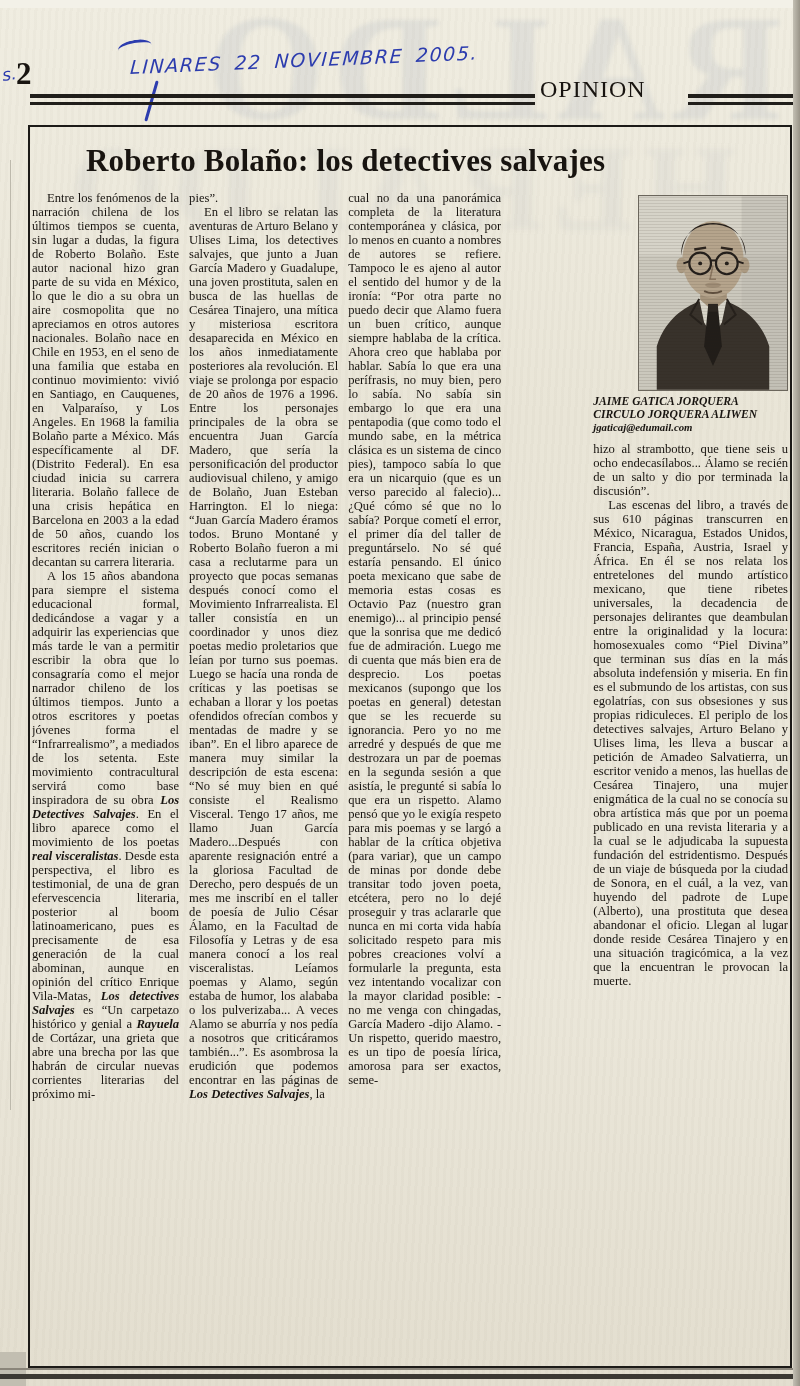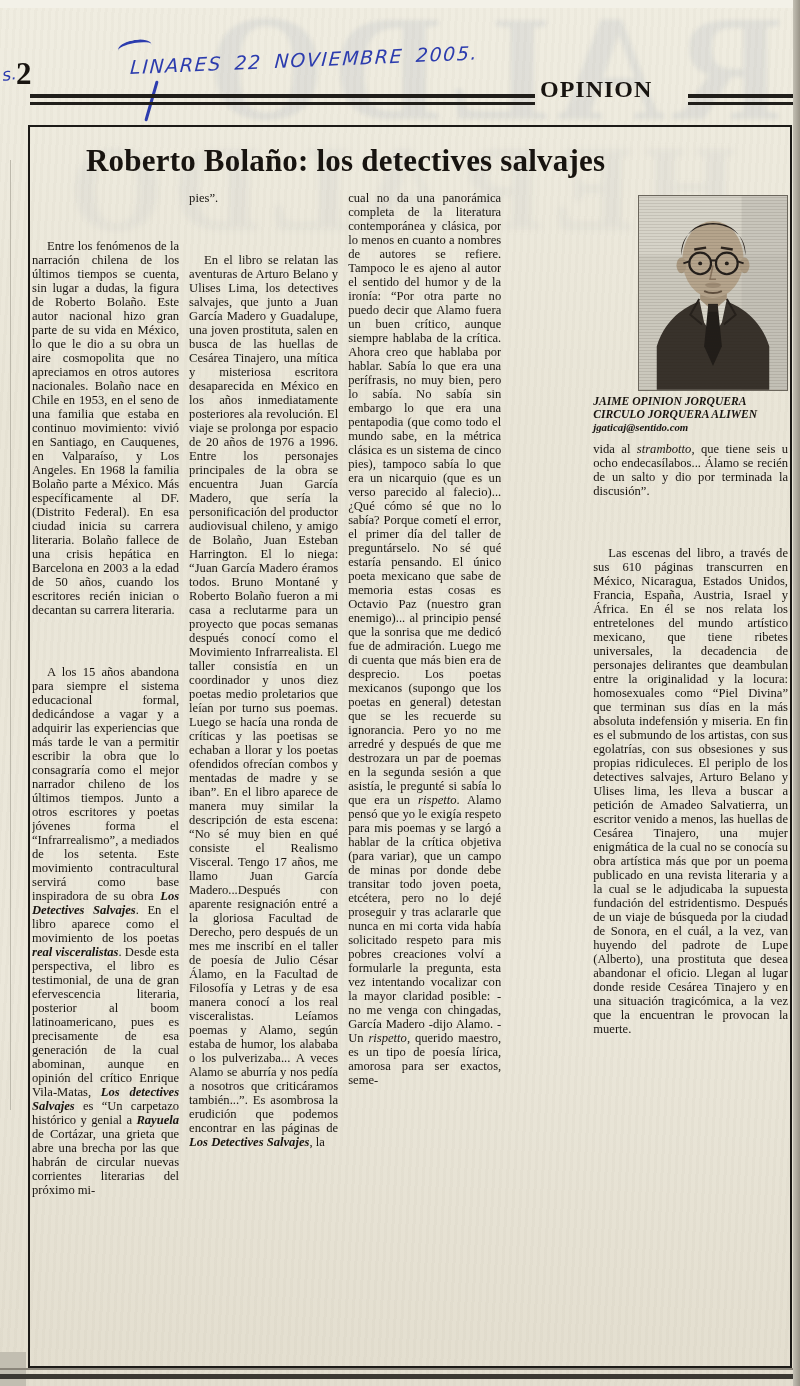--- a/index.html
+++ b/index.html
@@ -31,36 +31,36 @@
     font-family:"DejaVu Sans",sans-serif;font-style:italic;font-size:19px;
     letter-spacing:1.6px;word-spacing:5px;color:#2c3cae;
     transform:rotate(-2.4deg) skewX(-6deg);white-space:nowrap;}
   .ink-stroke{position:absolute;left:150px;top:80px;width:3px;height:42px;
     background:#2c3cae;border-radius:2px;transform:rotate(16deg);}
   .ink-squiggle{position:absolute;left:118px;top:40px;width:34px;height:12px;
     border-top:3px solid #2c3cae;border-radius:50%;transform:rotate(-10deg);}
   .rule{position:absolute;height:4px;border-top:4px solid #201e1a;border-bottom:3px solid #201e1a;}
   .main-rule{left:30px;top:94px;width:505px;}
   .right-rule{left:688px;top:94px;width:106px;}
-  .section{position:absolute;left:540px;top:76px;font-size:24px;font-weight:bold;letter-spacing:1px;}
+  .section{position:absolute;left:540px;top:76px;font-size:24px;font-weight:normal;letter-spacing:1px;}
 
   .article-box{position:absolute;left:28px;top:125px;width:764px;height:1243px;
     border:2px solid #1c1a17;z-index:1;box-sizing:border-box;overflow:hidden;}
   .fold-line{position:absolute;left:10px;top:160px;width:1px;height:950px;background:#bdb9ac;z-index:1;}
   .headline{margin:16px 0 12px 56px;font-size:31px;font-weight:bold;letter-spacing:0.2px;}
   .cols{display:flex;padding:0 2px;height:1176px;overflow:hidden;}
   .col{font-size:12.6px;line-height:14px;text-align:justify;overflow:hidden;}
   .col p{margin:0;}
-  .col p.ind{text-indent:15px;margin-top:48px;}
+  .col p.ind{text-indent:15px;}
   .c1{width:148px;margin-right:10px;}
   .c2{width:150px;margin-right:10px;}
   .c3{width:154px;}
   .colgap{width:92px;flex:none;}
   .c4{width:196px;}
-  .i{font-style:italic;}
+  .i{}
   .bi{font-style:italic;font-weight:bold;}
 
   .photo-wrap{position:relative;width:150px;height:196px;margin:4px 0 4px auto;
     border:1px solid #6b665c;box-sizing:border-box;background:#c9c6bb;}
   .photo-wrap svg{display:block;width:100%;height:100%;}
   .scanlines{position:absolute;inset:0;pointer-events:none;
     background:repeating-linear-gradient(0deg,rgba(40,30,20,0.10) 0 1px,transparent 1px 3px);}
   .caption{margin:2px 0 8px 0;font-weight:bold;font-style:italic;font-size:11.6px;line-height:13px;}
   .cap-email{font-size:10.8px;}
 
@@ -129,26 +129,26 @@
             <path d="M18,196 L18,152 C28,120 52,110 62,106 L75,116 L88,106 C98,110 122,120 132,152 L132,196 Z" fill="#38322b"></path>
             <path d="M61,104 L75,116 L89,104 L84,128 L75,142 L66,128 Z" fill="#d9d6ca"></path>
             <path d="M70,112 L80,112 L84,152 L75,172 L66,152 Z" fill="#211d19"></path>
             <rect x="70" y="109" width="10" height="8" fill="#2b2621"></rect>
             <path d="M61,104 L52,120 L64,130" fill="none" stroke="#26211c" stroke-width="2"></path>
             <path d="M89,104 L98,120 L86,130" fill="none" stroke="#26211c" stroke-width="2"></path>
           </svg>
           <div class="scanlines"></div>
         </div>
         <div class="caption">
-          <div>JAIME OPINION JORQUERA</div>
+          <div>JAIME GATICA JORQUERA</div>
           <div>CIRCULO JORQUERA ALIWEN</div>
-          <div class="cap-email">jgaticaj@sentido.com</div>
+          <div class="cap-email">jgaticaj@edumail.com</div>
         </div>
         <div class="col">
-            <p><span>vida al </span><span class="i">strambotto</span><span>, que tiene seis u ocho endecasílabos... Álamo se recién de un salto y dio por terminada la discusión”.</span></p>
+            <p><span>hizo al </span><span class="i">strambotto</span><span>, que tiene seis u ocho endecasílabos... Álamo se recién de un salto y dio por terminada la discusión”.</span></p>
             <p class="ind"><span>Las escenas del libro, a través de sus 610 páginas transcurren en México, Nicaragua, Estados Unidos, Francia, España, Austria, Israel y África. En él se nos relata los entretelones del mundo artístico mexicano, que tiene ribetes universales, la decadencia de personajes delirantes que deambulan entre la originalidad y la locura: homosexuales como “Piel Divina” que terminan sus días en la más absoluta indefensión y miseria. En fin es el submundo de los artistas, con sus egolatrías, con sus obsesiones y sus propias ridiculeces. El periplo de los detectives salvajes, Arturo Belano y Ulises lima, les lleva a buscar a petición de Amadeo Salvatierra, un escritor venido a menos, las huellas de Cesárea Tinajero, una mujer enigmática de la cual no se conocía su obra artística más que por un poema publicado en una revista literaria y a la cual se le adjudicaba la supuesta fundación del estridentismo. Después de un viaje de búsqueda por la ciudad de Sonora, en el cuál, a la vez, van huyendo del padrote de Lupe (Alberto), una prostituta que desea abandonar el oficio. Llegan al lugar donde reside Cesárea Tinajero y en una situación tragicómica, a la vez que la encuentran le provocan la muerte.</span></p>
           </div>
       </div>
     </div>
   </div>
 
   <div class="corner-shade"></div>
   <div class="bottom-rule-a"></div>
   <div class="bottom-rule-b"></div>
   <div class="edge-top"></div>

